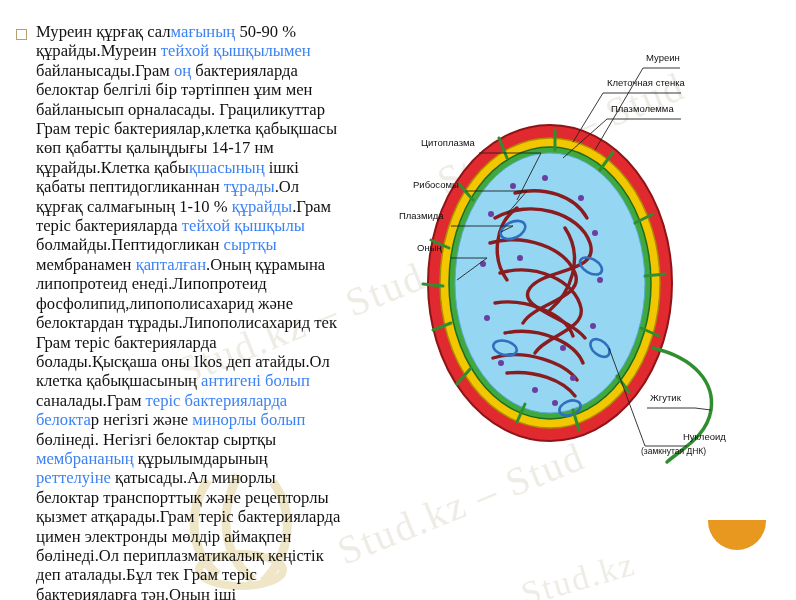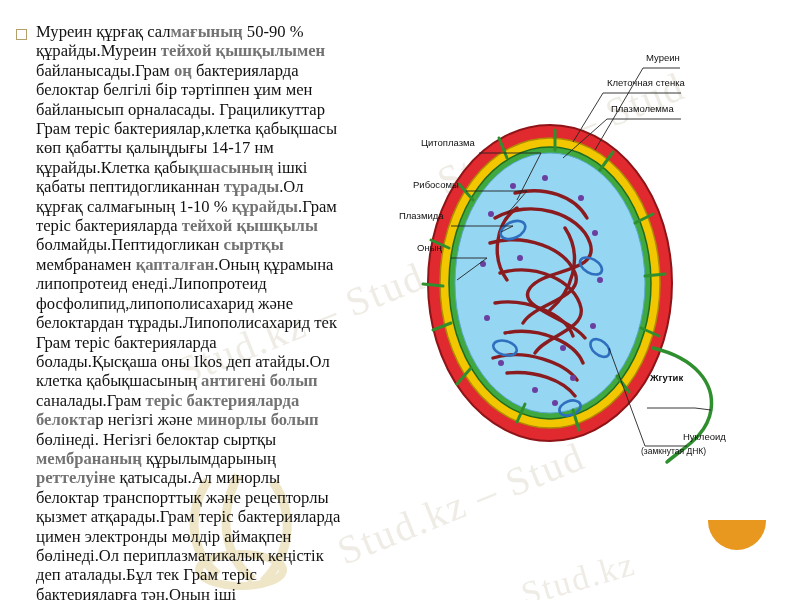--- a/index.html
+++ b/index.html
@@ -78,21 +78,21 @@
     background: transparent;
   }
   .body-text {
     font-family: "Liberation Serif", serif;
     font-size: 16.6px;
     line-height: 1.17;
     color: #111111;
     text-align: left;
     width: 305px;
   }
-  .hl { color: #737373; font-weight: bold; }
+  .hl { color: #3b82f6; }
 
   
   .diagram {
     position: absolute;
     left: 395px;
     top: 18px;
     width: 390px;
     height: 520px;
     z-index: 3;
   }
@@ -227,18 +227,18 @@
       </g>
     </svg>
 
     <div class="lbl" style="left:251px; top:34px;">Муреин</div>
     <div class="lbl" style="left:212px; top:59px;text-align:right;">Клеточная стенка</div>
     <div class="lbl" style="left:216px; top:85px;">Плазмолемма</div>
     <div class="lbl" style="left:26px; top:119px;">Цитоплазма</div>
     <div class="lbl" style="left:18px; top:161px;">Рибосомы</div>
     <div class="lbl" style="left:4px; top:192px;">Плазмида</div>
     <div class="lbl" style="left:22px; top:224px;">Оның</div>
-    <div class="lbl" style="left:255px; top:354px;font-weight:bold;">Жгутик</div>
+    <div class="lbl" style="left:255px; top:374px;">Жгутик</div>
     <div class="lbl" style="left:252px; top:413px;margin-left:36px;">Нуклеоид</div>
     <div class="lbl small2" style="left:246px; top:428px;text-align:right;">(замкнутая ДНК)</div>
   </div>
 
 </div>
 
 </body></html>

